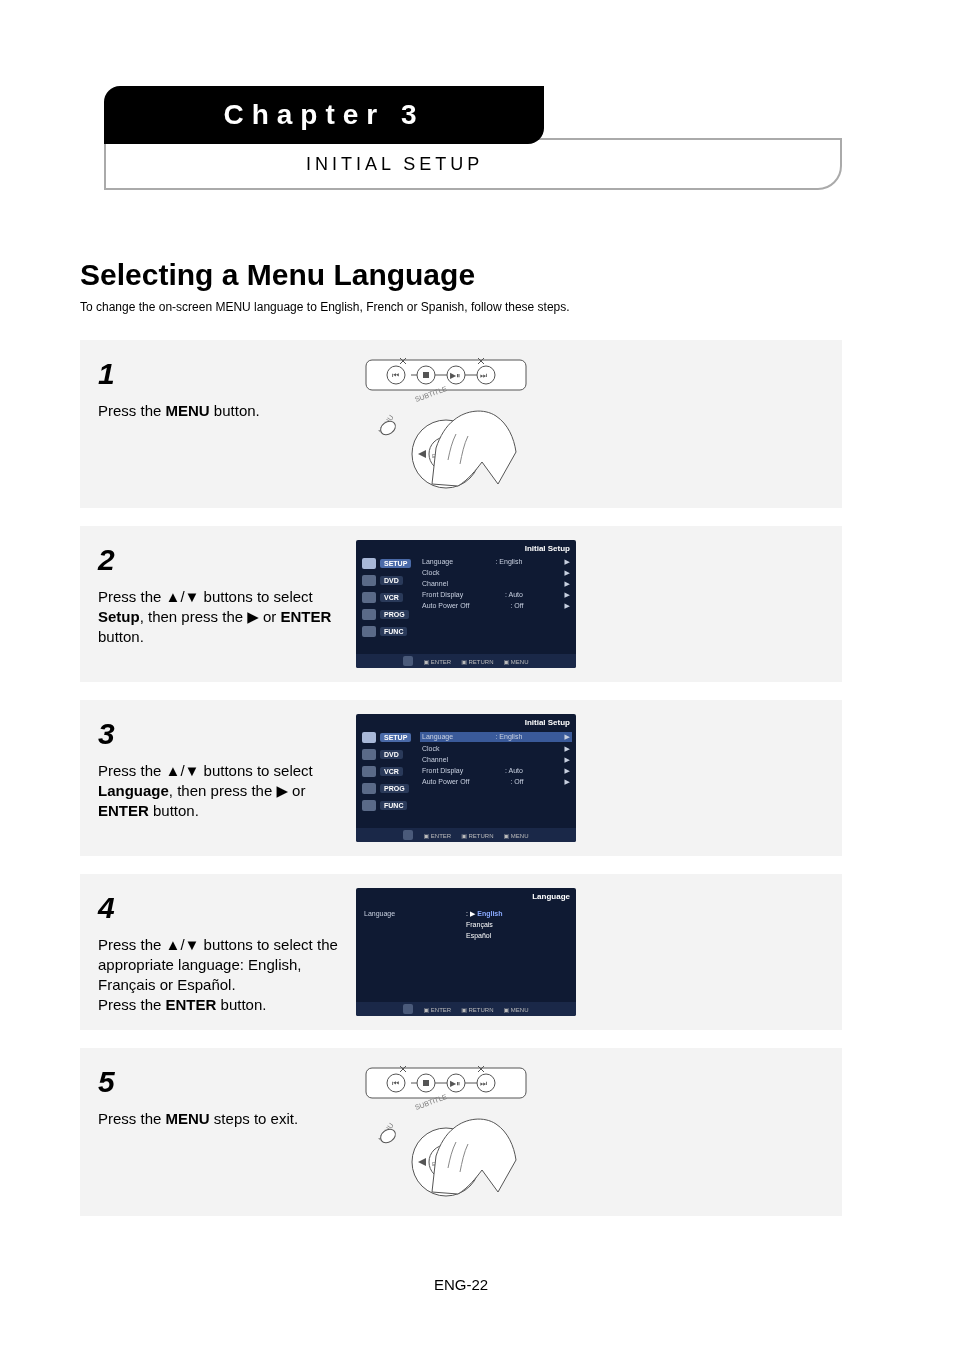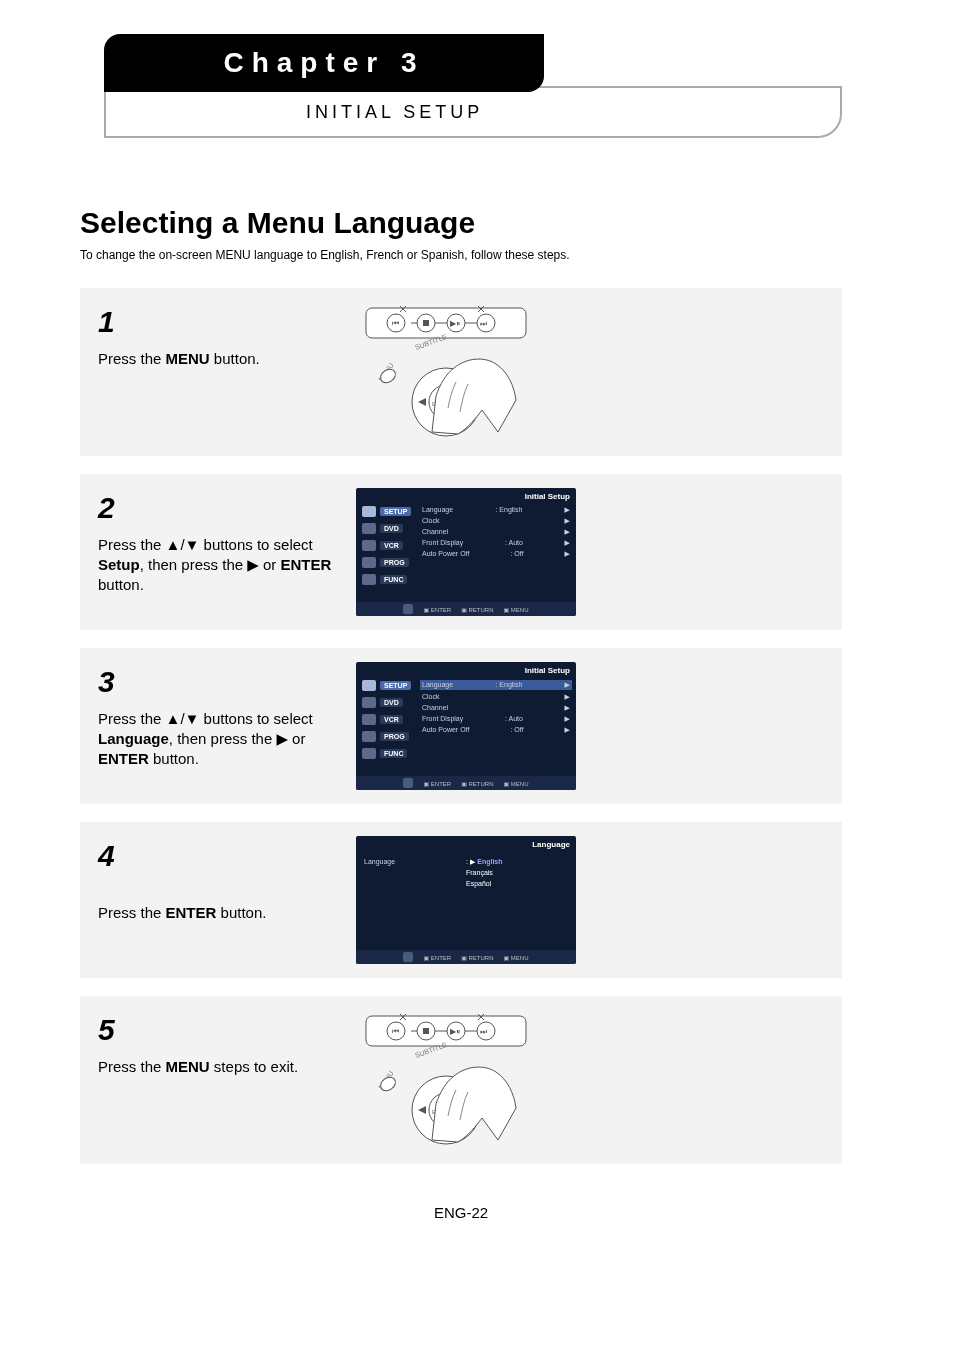--- a/index.html
+++ b/index.html
@@ -1,17 +1,17 @@
 <!DOCTYPE html>
 <html><head>
 <meta charset="utf-8">
 <style>
   * { box-sizing: border-box; margin: 0; padding: 0; }
   html, body { width: 954px; background: #fff; font-family: Arial, Helvetica, sans-serif; color: #000; }
-  .page { width: 922px; min-height: 1355px; padding: 36px 80px 40px 80px; position: relative; }
+  .page { width: 922px; min-height: 1355px; padding: 88px 80px 40px 80px; position: relative; }
   .hdr-wrap { position: relative; height: 110px; margin-bottom: 60px; }
 
   
   .chapter-pill {
     position: absolute;
     left: 24px; top: -2px;
     width: 440px; height: 58px;
     background: #000; color: #fff;
     border-radius: 16px 0 16px 0;
     display: flex; align-items: center; justify-content: center;
@@ -79,21 +79,21 @@
   .osd .side .tab.sel .lab { background: #4a6aa8; }
   .osd .rows { position: absolute; left: 66px; top: 18px; right: 6px; }
   .osd .rows .row { display: flex; justify-content: space-between; font-size: 7px; margin-bottom: 3px; color: #c8d0e0; }
   .osd .rows .row .arrow { font-size: 7px; }
   .osd .rows .row.hl { background: #3a5a9a; padding: 1px 2px; margin-left: -2px; margin-right: -2px; }
   .osd .legend { position: absolute; bottom: 0; left: 0; right: 0; height: 14px; background: #1a2848; font-size: 6px; color: #bbb; display: flex; align-items: center; justify-content: center; gap: 10px; }
   .osd .legend .dpad { width: 10px; height: 10px; background: #4a5a7a; border-radius: 2px; display: inline-block; }
   .osd.lang .langlist { position: absolute; left: 110px; top: 20px; font-size: 7px; line-height: 1.6; }
   .osd.lang .langlist .sel { color: #8aaaff; }
 
-  .pagefoot { text-align: center; font-size: 15px; margin-top: 40px; }
+  .pagefoot { text-align: center; font-size: 15px; margin-top: 60px; }
 </style>
 </head>
 <body>
 
 <div class="page">
 
   <div class="hdr-wrap">
     <div class="chapter-pill">
       <span class="sp">Chapter 3</span>
     </div>
@@ -273,21 +273,21 @@
           <span>▣ <span>RETURN</span></span>
           <span>▣ <span>MENU</span></span>
         </div>
       </div>
     </div>
   </div>
 
   <div class="step">
     <div class="txt">
       <span class="num">4</span>
-      <br>
+      <span>Press the ▲/▼ buttons to select the appropriate language: English, Français or Español.</span><br>
       <span>Press the </span><b>ENTER</b><span> button.</span>
     </div>
     <div class="illus">
       <div class="osd lang">
         <div class="title">Language</div>
         <div style="position:absolute; left:8px; top:22px; font-size:7px; color:#c8d0e0;">Language</div>
         <div class="langlist">
           <div>: ▶ <b class="sel">English</b></div>
           <div>Français</div>
           <div>Español</div>

